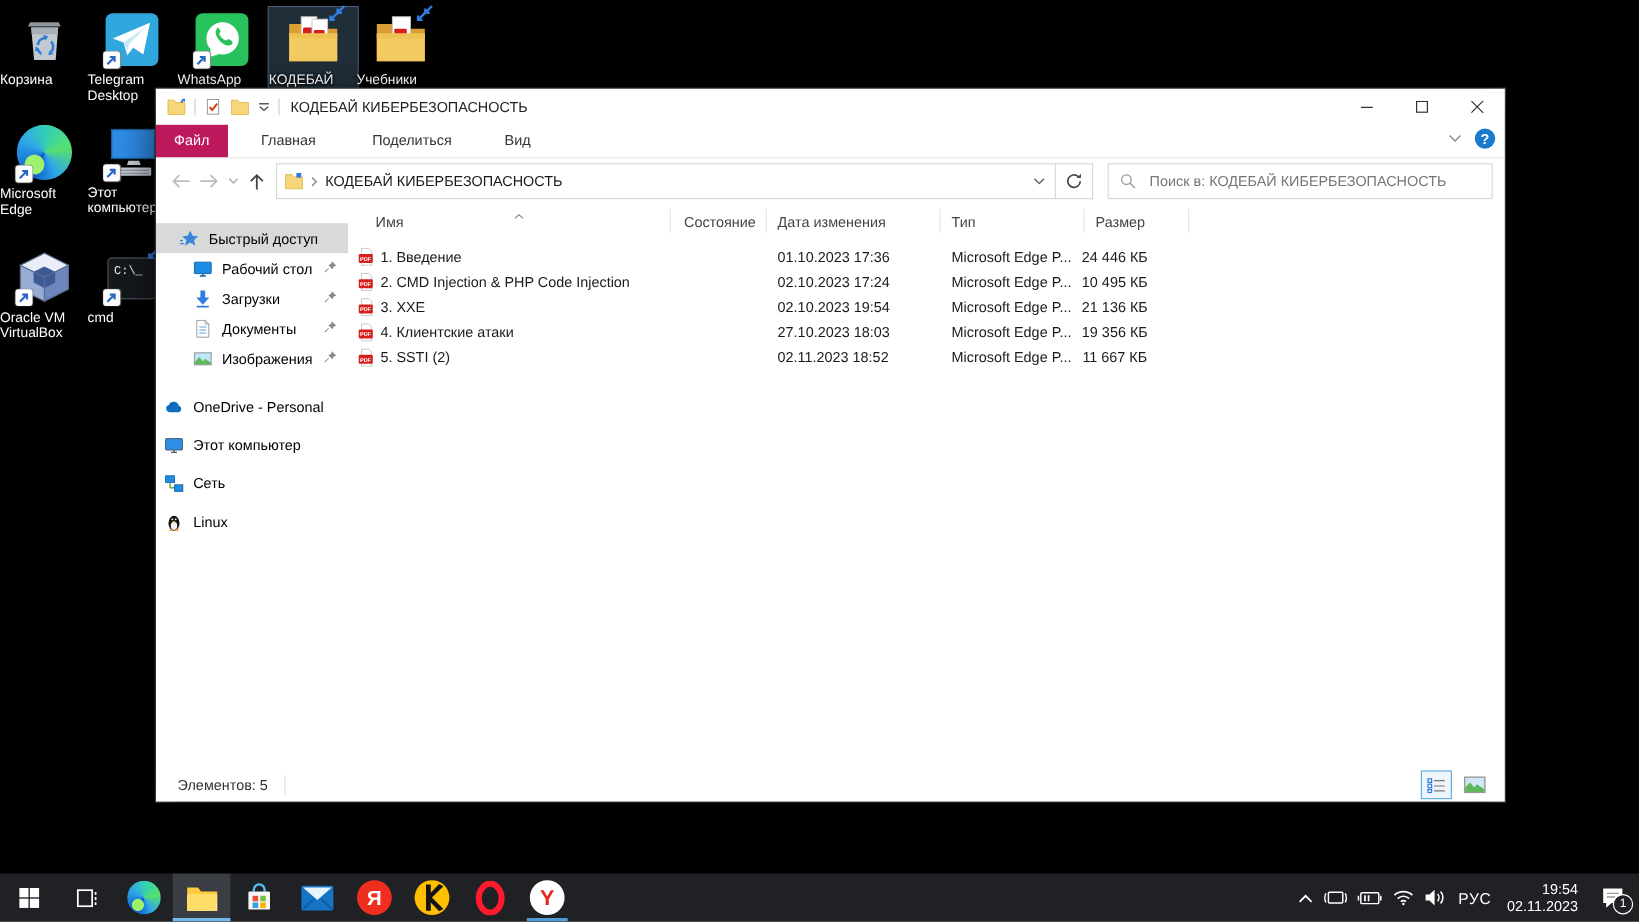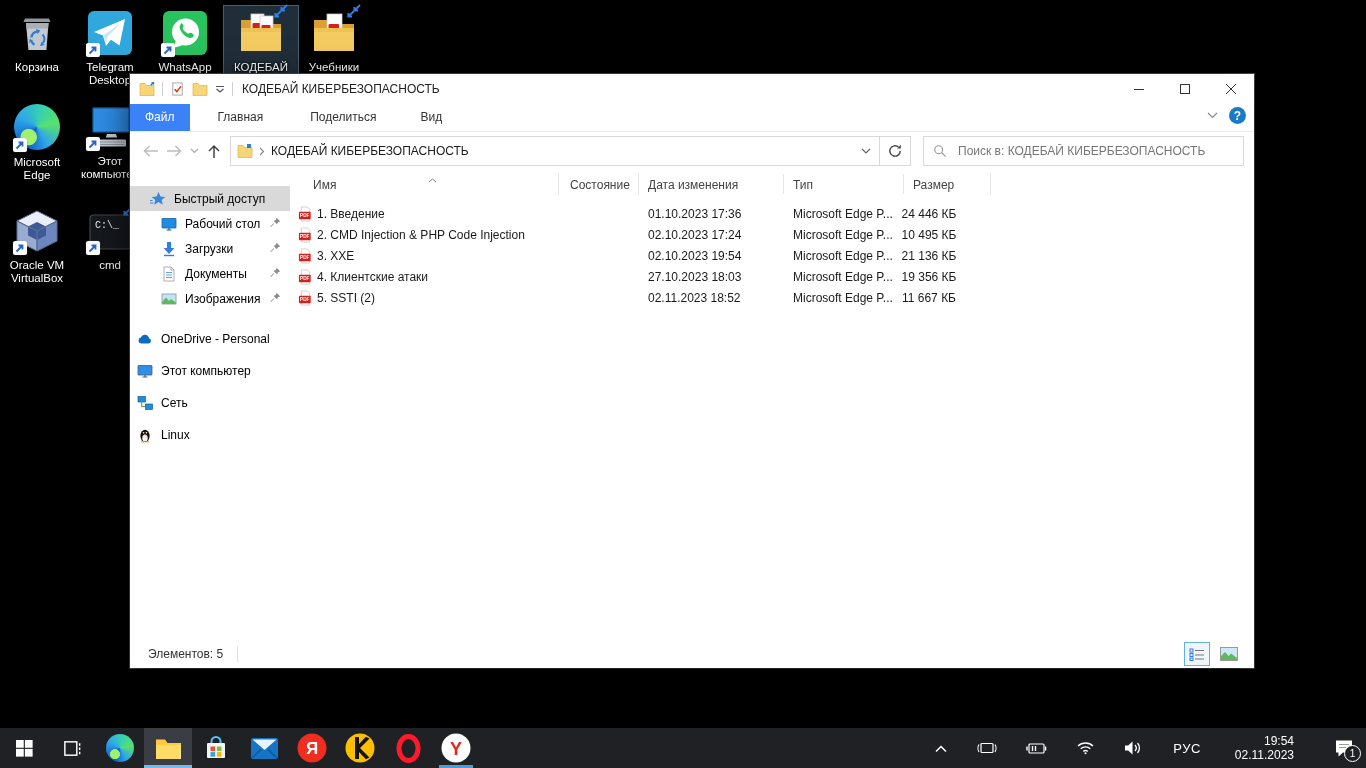--- a/index.html
+++ b/index.html
@@ -1,37 +1,37 @@
 <!DOCTYPE html>
 <html><head>
 <meta charset="utf-8">
 <style>
   html,body{margin:0;padding:0}
   body{width:1366px;height:768px;overflow:hidden;position:relative;background:#000;
        font-family:"Liberation Sans","DejaVu Sans",sans-serif;-webkit-font-smoothing:antialiased}
   svg{display:block}
   
-  .dicon{position:absolute;width:74px;text-align:center;color:#fff;font-size:11.5px;z-index:1;cursor:default;padding:3px 0 2px}
+  .dicon{position:absolute;width:74px;color:#fff;font-size:11.5px;z-index:1;cursor:default;padding:3px 0 2px}
   .dicon .img{width:48px;height:48px;margin:0 auto;position:relative}
   .dicon .lbl{margin-top:4px;line-height:13px;text-shadow:0 1px 2px #000,0 0 3px #000}
   .dicon.selected{background:rgba(85,120,150,.38);outline:1px solid rgba(130,170,210,.55)}
   .sc{position:absolute;left:0;bottom:0;width:14px;height:14px;background:#fff;border-radius:2.5px;box-shadow:0 0 1px #888}
   .cmp{position:absolute;right:-4px;top:-5px}
   
   #win{position:absolute;left:130px;top:74px;width:1124px;height:594px;background:#fff;z-index:5;
        box-shadow:0 12px 34px rgba(0,0,0,.7),0 0 0 1px #4a4a4a;font-size:12px;color:#1a1a1a}
   .titlebar{height:30px;display:flex;align-items:center;position:relative}
   .qat{display:flex;align-items:center;gap:7px;padding-left:9px}
   .vsep{width:1px;height:14px;background:#d0d0d0}
   .title{margin-left:9px;color:#222;font-size:12px}
   .wcontrols{position:absolute;right:0;top:0;display:flex}
   .wbtn{width:46px;height:30px;display:flex;align-items:center;justify-content:center}
   .menubar{height:27px;display:flex;align-items:stretch;border-bottom:1px solid #ececec;position:relative}
   .mtab{padding:6px 15px 5px;font-size:12px;color:#333}
-  .mtab.active{background:#3b82f6;color:#fff}
+  .mtab.active{background:#be185d;color:#fff}
   .ribbon-right{position:absolute;right:8px;top:3px;display:flex;gap:11px;align-items:center}
   .helpbtn{width:17px;height:17px;border-radius:50%;background:#1979ca;color:#fff;font-size:12px;font-weight:bold;
            display:flex;align-items:center;justify-content:center}
   .addrbar{height:38px;display:flex;align-items:center;padding:0 10px 0 8px}
   .navbtn{width:24px;height:26px;display:flex;align-items:center;justify-content:center}
   .addrbox{margin-left:4px;width:648px;height:28px;border:1px solid #d9d9d9;display:flex;align-items:center}
   .addrpath{flex:1;display:flex;align-items:center;gap:6px;padding-left:6px;color:#1a1a1a}
   .addrbtn{width:26px;height:100%;display:flex;align-items:center;justify-content:center}
   .refreshbtn{width:30px;height:28px;border:1px solid #d9d9d9;border-left:none;display:flex;align-items:center;justify-content:center}
   .searchbox{margin-left:12px;flex:1;height:28px;border:1px solid #d9d9d9;display:flex;align-items:center;padding:0 9px;gap:9px}
@@ -78,21 +78,21 @@
   .hill2{position:absolute;left:-20px;bottom:-20px;width:70px;height:30px;background:#9ccc5f;border-radius:50%}
   .rock{position:absolute;left:8px;bottom:10px;width:0;height:0;border-left:11px solid transparent;border-right:8px solid transparent;border-bottom:26px solid #8a8f94}
   .house{position:absolute;right:10px;bottom:8px;width:26px;height:20px;background:#e8d9b8}
   .roof{position:absolute;right:7px;bottom:26px;width:0;height:0;border-left:16px solid transparent;border-right:16px solid transparent;border-bottom:12px solid #b0543a}
   .tower{position:absolute;right:34px;bottom:12px;width:8px;height:22px;background:#6e737a}
   .win1{position:absolute;width:4px;height:4px;background:#4a7fb5}
   .tb-app{width:48px;display:flex;align-items:center;justify-content:center;position:relative}
   .tb-app.active{background:#3a3e44}
   .tb-app.active::after{content:"";position:absolute;left:0;right:0;bottom:0;height:3px;background:#76b9ed}
   .tb-app.running::after{content:"";position:absolute;left:7px;right:7px;bottom:0;height:3px;background:#4f9bd8}
-  .tray{margin-left:auto;display:flex;align-items:center;gap:25px;color:#fff;padding-right:2px}
+  .tray{margin-left:auto;display:flex;align-items:center;gap:4px;color:#fff;padding-right:2px}
   .trayic{display:flex;align-items:center;justify-content:center;height:40px;padding:0 2px}
   .lang{font-size:13px;letter-spacing:.5px;padding:0 4px}
   .clock{text-align:right;font-size:12px;line-height:14px;margin:0 5px}
   .notif{position:relative;width:40px;height:40px;display:flex;align-items:center;justify-content:center}
   .badge{position:absolute;right:3px;bottom:6px;width:15px;height:15px;border-radius:50%;background:#1f2124;
          border:1.5px solid #fff;color:#fff;font-size:10px;display:flex;align-items:center;justify-content:center}
   .edge-ball{border-radius:50%;background:
      radial-gradient(circle at 32% 72%,#9ef26e 0 17%,rgba(0,0,0,0) 19%),
      conic-gradient(from 210deg,#0c59c8,#2fa7e8 90deg,#35d1b1 160deg,#57e06e 230deg,#2fa7e8 300deg,#0c59c8)}
 </style>

